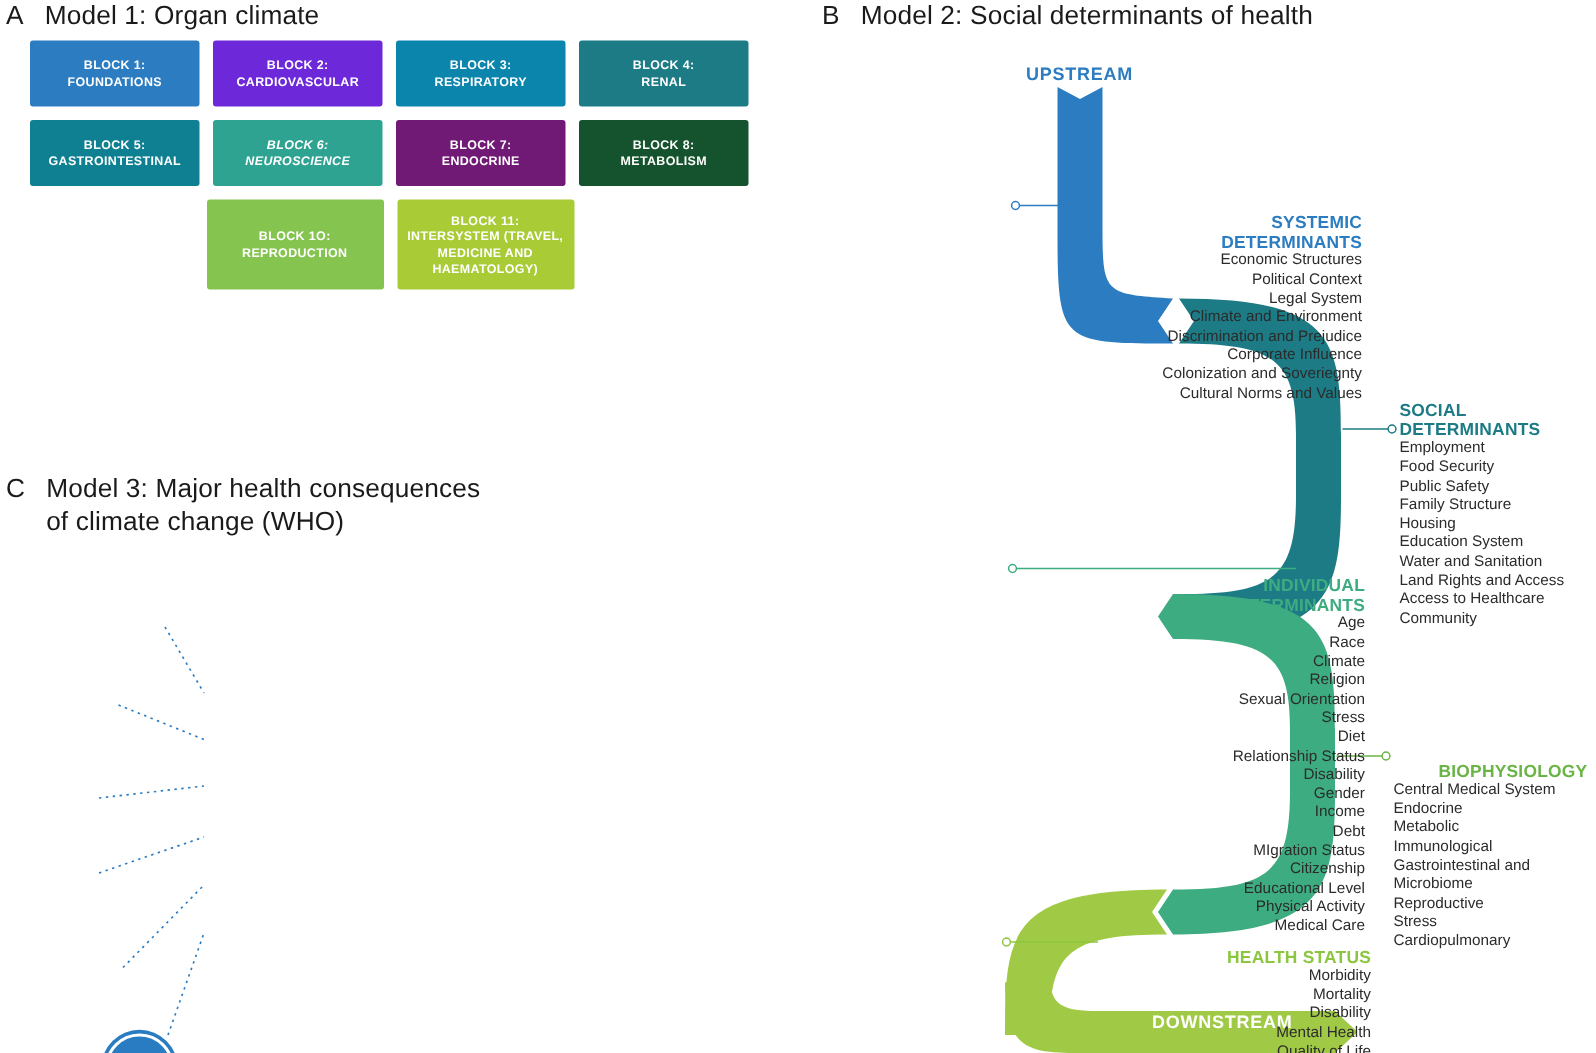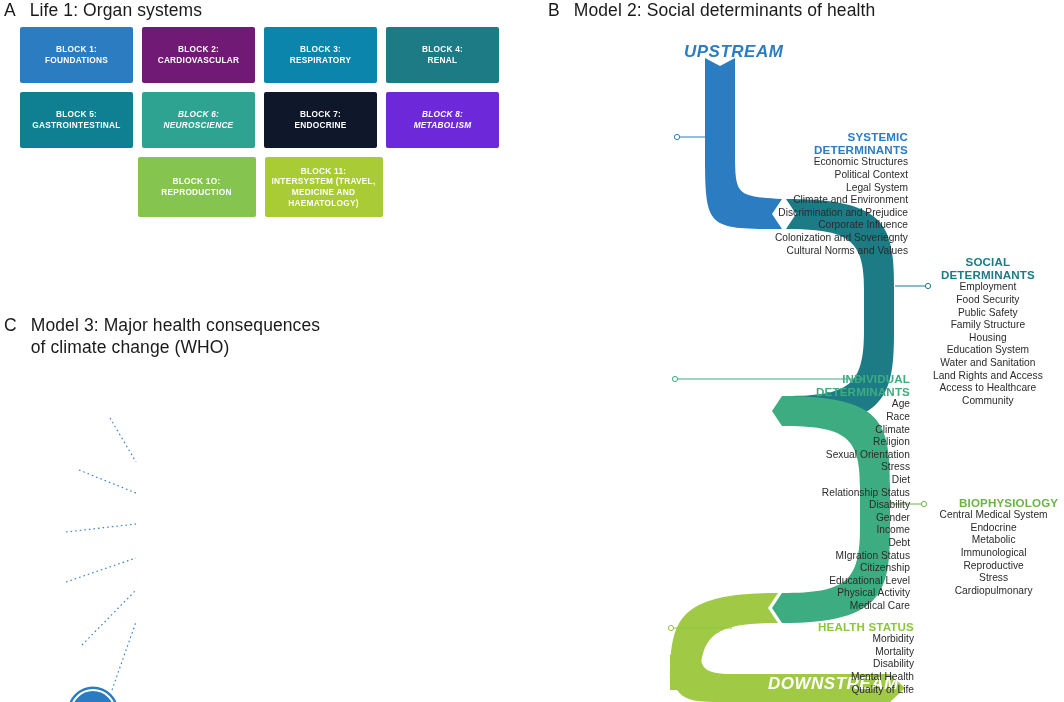--- a/index.html
+++ b/index.html
@@ -15,21 +15,21 @@
   .ptitle .letter{font-size:17.5px;font-weight:400;}
   .ptitle .ttext{line-height:1.24;}
 
   
   #panelA{left:0;top:0;width:520px;height:300px;}
   #panelA .ptitle{position:absolute;left:4px;top:0px;}
   .blockgrid{position:absolute;left:20px;top:27px;width:480px;}
   .brow{display:flex;gap:9px;margin-bottom:9px;}
   .brow.centered{justify-content:center;}
   .block{
-    width:113px;height:56px;border-radius:2px;
+    width:113px;height:44px;border-radius:2px;
     display:flex;align-items:center;justify-content:center;text-align:center;
     color:#fff;font-size:8.3px;font-weight:700;line-height:1.28;letter-spacing:.25px;
     padding:2px 4px;box-sizing:border-box;
   }
   .brow.centered .block{width:118px;height:60px;}
 
   
   #panelC{left:0;top:315px;width:540px;height:387px;}
   #panelC .ptitle{position:absolute;left:4px;top:0px;}
   .numcircle{
@@ -39,48 +39,48 @@
     display:flex;align-items:center;justify-content:center;
     color:#fff;font-size:22px;font-weight:700;box-sizing:border-box;
   }
   #leaders{position:absolute;left:0;top:0;width:540px;height:387px;pointer-events:none;}
 
   
   #panelB{left:520px;top:0;width:544px;height:702px;}
   #panelB .ptitle{position:absolute;left:28px;top:0px;}
   #ribbon{position:absolute;left:0;top:0;width:544px;height:702px;}
 
-  .grp{position:absolute;}
+  .grp{position:absolute;margin-top:12px;}
   .grp .ghead{font-size:11.6px;font-weight:700;line-height:1.14;letter-spacing:.15px;}
   .grp .gitem{font-size:10.2px;color:#2b2b2b;line-height:1.235;letter-spacing:.02px;}
-  .grp.right{text-align:center;}
+  .grp.right{text-align:left;}
   .grp.left{text-align:right;}
 
-  .streamlabel{position:absolute;color:#fff;font-size:17px;font-weight:700;letter-spacing:.5px;font-style:italic;}
+  .streamlabel{position:absolute;color:#fff;font-size:12px;font-weight:700;letter-spacing:.5px;}
 </style>
 </head>
 <body>
 
 <div class="panel" id="panelA">
   <div class="ptitle">
     <span class="letter">A</span>
-    <span class="ttext">Life 1: Organ systems</span>
+    <span class="ttext">Model 1: Organ climate</span>
   </div>
   <div class="blockgrid" id="blockgrid">
       <div class="brow">
         <div class="block" style="background: rgb(43, 124, 192);">BLOCK 1:<br>FOUNDATIONS</div>
-        <div class="block" style="background: #701a75;">BLOCK 2:<br>CARDIOVASCULAR</div>
+        <div class="block" style="background: #6d28d9;">BLOCK 2:<br>CARDIOVASCULAR</div>
         <div class="block" style="background: rgb(11, 133, 171);">BLOCK 3:<br>RESPIRATORY</div>
         <div class="block" style="background: rgb(28, 123, 133);">BLOCK 4:<br>RENAL</div>
       </div>
       <div class="brow">
         <div class="block" style="background: rgb(15, 128, 145);">BLOCK 5:<br>GASTROINTESTINAL</div>
         <div class="block" style="background: rgb(46, 163, 145); font-style: italic;">BLOCK 6:<br>NEUROSCIENCE</div>
-        <div class="block" style="background: #0f172a;">BLOCK 7:<br>ENDOCRINE</div>
-        <div class="block" style="background: #6d28d9; font-style: italic;">BLOCK 8:<br>METABOLISM</div>
+        <div class="block" style="background: #701a75;">BLOCK 7:<br>ENDOCRINE</div>
+        <div class="block" style="background: #14532d;">BLOCK 8:<br>METABOLISM</div>
       </div>
       <div class="brow centered">
         <div class="block" style="background: rgb(133, 196, 79);">BLOCK 1O:<br>REPRODUCTION</div>
         <div class="block" style="background: rgb(168, 203, 54);">BLOCK 11:<br>INTERSYSTEM (TRAVEL,<br>MEDICINE AND<br>HAEMATOLOGY)</div>
       </div>
     </div>
 </div>
 
 <div class="panel" id="panelC">
   <div class="ptitle">
@@ -172,20 +172,21 @@
         <div class="gitem">Educational Level</div>
         <div class="gitem">Physical Activity</div>
         <div class="gitem">Medical Care</div>
       </div>
       <div class="grp right" style="left: 409px; top: 496px;">
         <div class="ghead" style="color: rgb(106, 180, 70); padding-left: 30px;">BIOPHYSIOLOGY</div>
         <div class="gitem">Central Medical System</div>
         <div class="gitem">Endocrine</div>
         <div class="gitem">Metabolic</div>
         <div class="gitem">Immunological</div>
+        <div class="gitem">Gastrointestinal and Microbiome</div>
         <div class="gitem">Reproductive</div>
         <div class="gitem">Stress</div>
         <div class="gitem">Cardiopulmonary</div>
       </div>
       <div class="grp left" style="right: 150px; top: 620px;">
         <div class="ghead" style="color: rgb(140, 198, 63);">HEALTH STATUS</div>
         <div class="gitem">Morbidity</div>
         <div class="gitem">Mortality</div>
         <div class="gitem">Disability</div>
         <div class="gitem">Mental Health</div>

